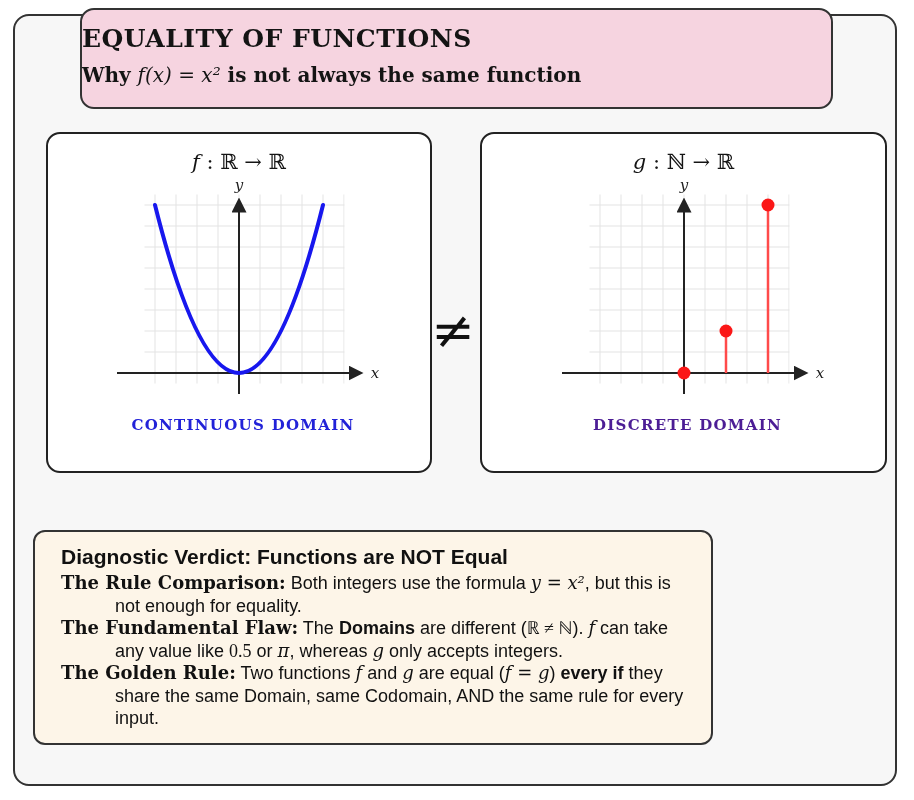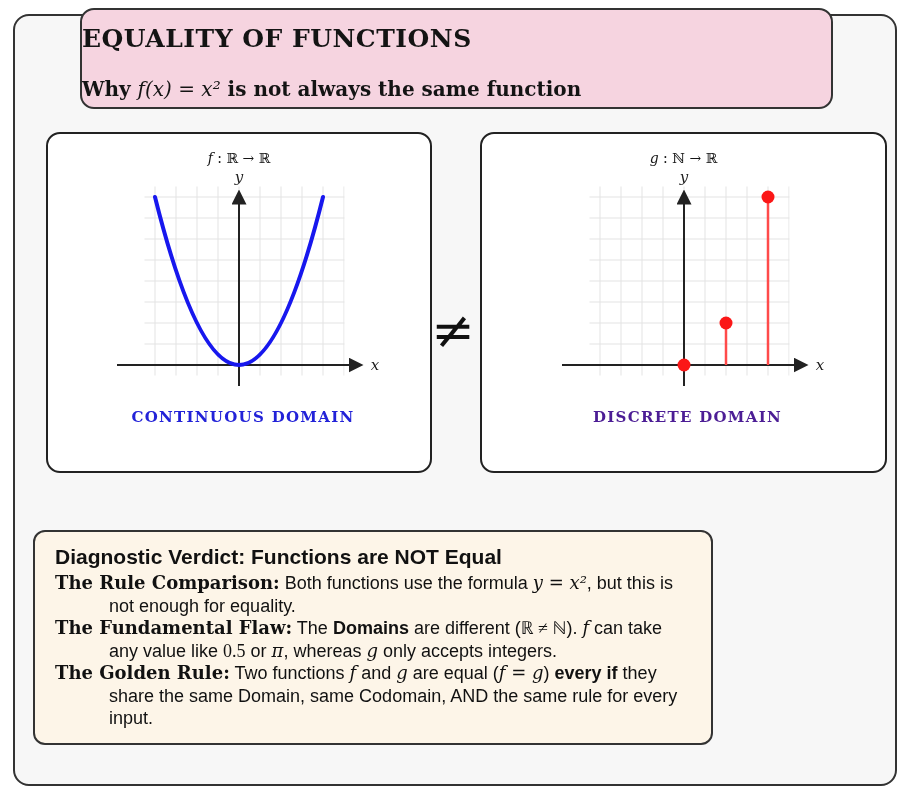--- a/index.html
+++ b/index.html
@@ -20,56 +20,56 @@
     position:absolute;left:80px;top:8px;width:753px;height:101px;
     box-sizing:border-box;border:2px solid #333333;border-radius:14px;
     background:#f6d4e0;z-index:3;text-align:left;
   }
   .header-title{
     margin-top:14px;
     font-family:"DejaVu Serif","Liberation Serif",serif;
     font-weight:bold;font-size:25px;letter-spacing:0.5px;color:#141414;
   }
   .header-subtitle{
-    margin-top:24px;
+    margin-top:10px;
     font-family:"DejaVu Serif","Liberation Serif",serif;
     font-weight:bold;font-size:20px;color:#141414;
   }
   .mi{font-family:"DejaVu Serif","Liberation Serif",serif;font-style:italic;font-weight:normal;}
   .mrm{font-family:"DejaVu Serif","Liberation Serif",serif;font-style:normal;font-weight:normal;}
 
   .panel{
     position:absolute;top:132px;height:341px;box-sizing:border-box;
     background:#ffffff;border:2px solid #222222;border-radius:14px;z-index:2;
   }
   .panel.left{left:46px;width:386px;}
   .panel.right{left:480px;width:407px;}
   .panel-title{
-    text-align:center;margin-top:16px;font-size:14px;
+    text-align:center;margin-top:16px;font-size:21px;
     font-family:"DejaVu Serif","Liberation Serif",serif;color:#141414;
   }
   .graph{display:block;margin:4px auto 0 auto;}
   .panel-caption{
     text-align:center;margin-top:0px;
     font-family:"DejaVu Serif","Liberation Serif",serif;
     font-weight:bold;font-size:15px;letter-spacing:1.3px;padding-left:8px;
   }
   .panel.left .panel-caption{color:#2222d8;}
   .panel.right .panel-caption{color:#4c1d95;}
 
   .neq{
     position:absolute;left:427px;top:301px;width:52px;z-index:2;
     text-align:center;font-family:"DejaVu Serif","Liberation Serif",serif;
     font-size:52px;line-height:58px;color:#111111;
   }
 
   .verdict-box{
     position:absolute;left:33px;top:530px;width:680px;height:215px;
     box-sizing:border-box;border:2px solid #333333;border-radius:12px;
-    background:#fdf5e8;z-index:2;padding:13px 26px 14px 20px;
+    background:#fdf5e8;z-index:2;padding:13px 26px 14px 26px;
   }
   .verdict-heading{
     font-weight:bold;font-size:21px;color:#111111;margin-bottom:3px;
   }
   .verdict-item{
     font-size:18px;line-height:1.25;color:#111111;
     padding-left:54px;text-indent:-54px;
   }
   .lead{
     font-family:"DejaVu Serif","Liberation Serif",serif;
@@ -132,20 +132,20 @@
       <circle cx="244" cy="27" r="6.5" fill="#fb1717"></circle>
       <text x="296" y="200" text-anchor="middle" class="axis-label">x</text>
       <text x="160" y="12" text-anchor="middle" class="axis-label">y</text>
     </svg>
     <div class="panel-caption">DISCRETE DOMAIN</div>
   </div>
 
   <div class="verdict-box">
     <div class="verdict-heading">Diagnostic Verdict: Functions are NOT Equal</div>
 
-    <div class="verdict-item"><span class="lead">The Rule Comparison:</span><span> Both functions use the formula </span><span class="vmath">y = x²</span><span>, but this is not enough for equality.</span></div>
+    <div class="verdict-item"><span class="lead">The Rule Comparison:</span><span> Both integers use the formula </span><span class="vmath">y = x²</span><span>, but this is not enough for equality.</span></div>
 
     <div class="verdict-item"><span class="lead">The Fundamental Flaw:</span><span> The </span><span class="vb">Domains</span><span> are different (</span><span class="vrm">ℝ ≠ ℕ</span><span>). </span><span class="vmath">f</span><span> can take any value like </span><span class="vrm">0.5</span><span> or </span><span class="vmath">π</span><span>, whereas </span><span class="vmath">g</span><span> only accepts integers.</span></div>
 
     <div class="verdict-item"><span class="lead">The Golden Rule:</span><span> Two functions </span><span class="vmath">f</span><span> and </span><span class="vmath">g</span><span> are equal (</span><span class="vmath">f = g</span><span>) </span><span class="vb">every if</span><span> they share the same Domain, same Codomain, AND the same rule for every input.</span></div>
   </div>
 
 </div>
 
 </body></html>

